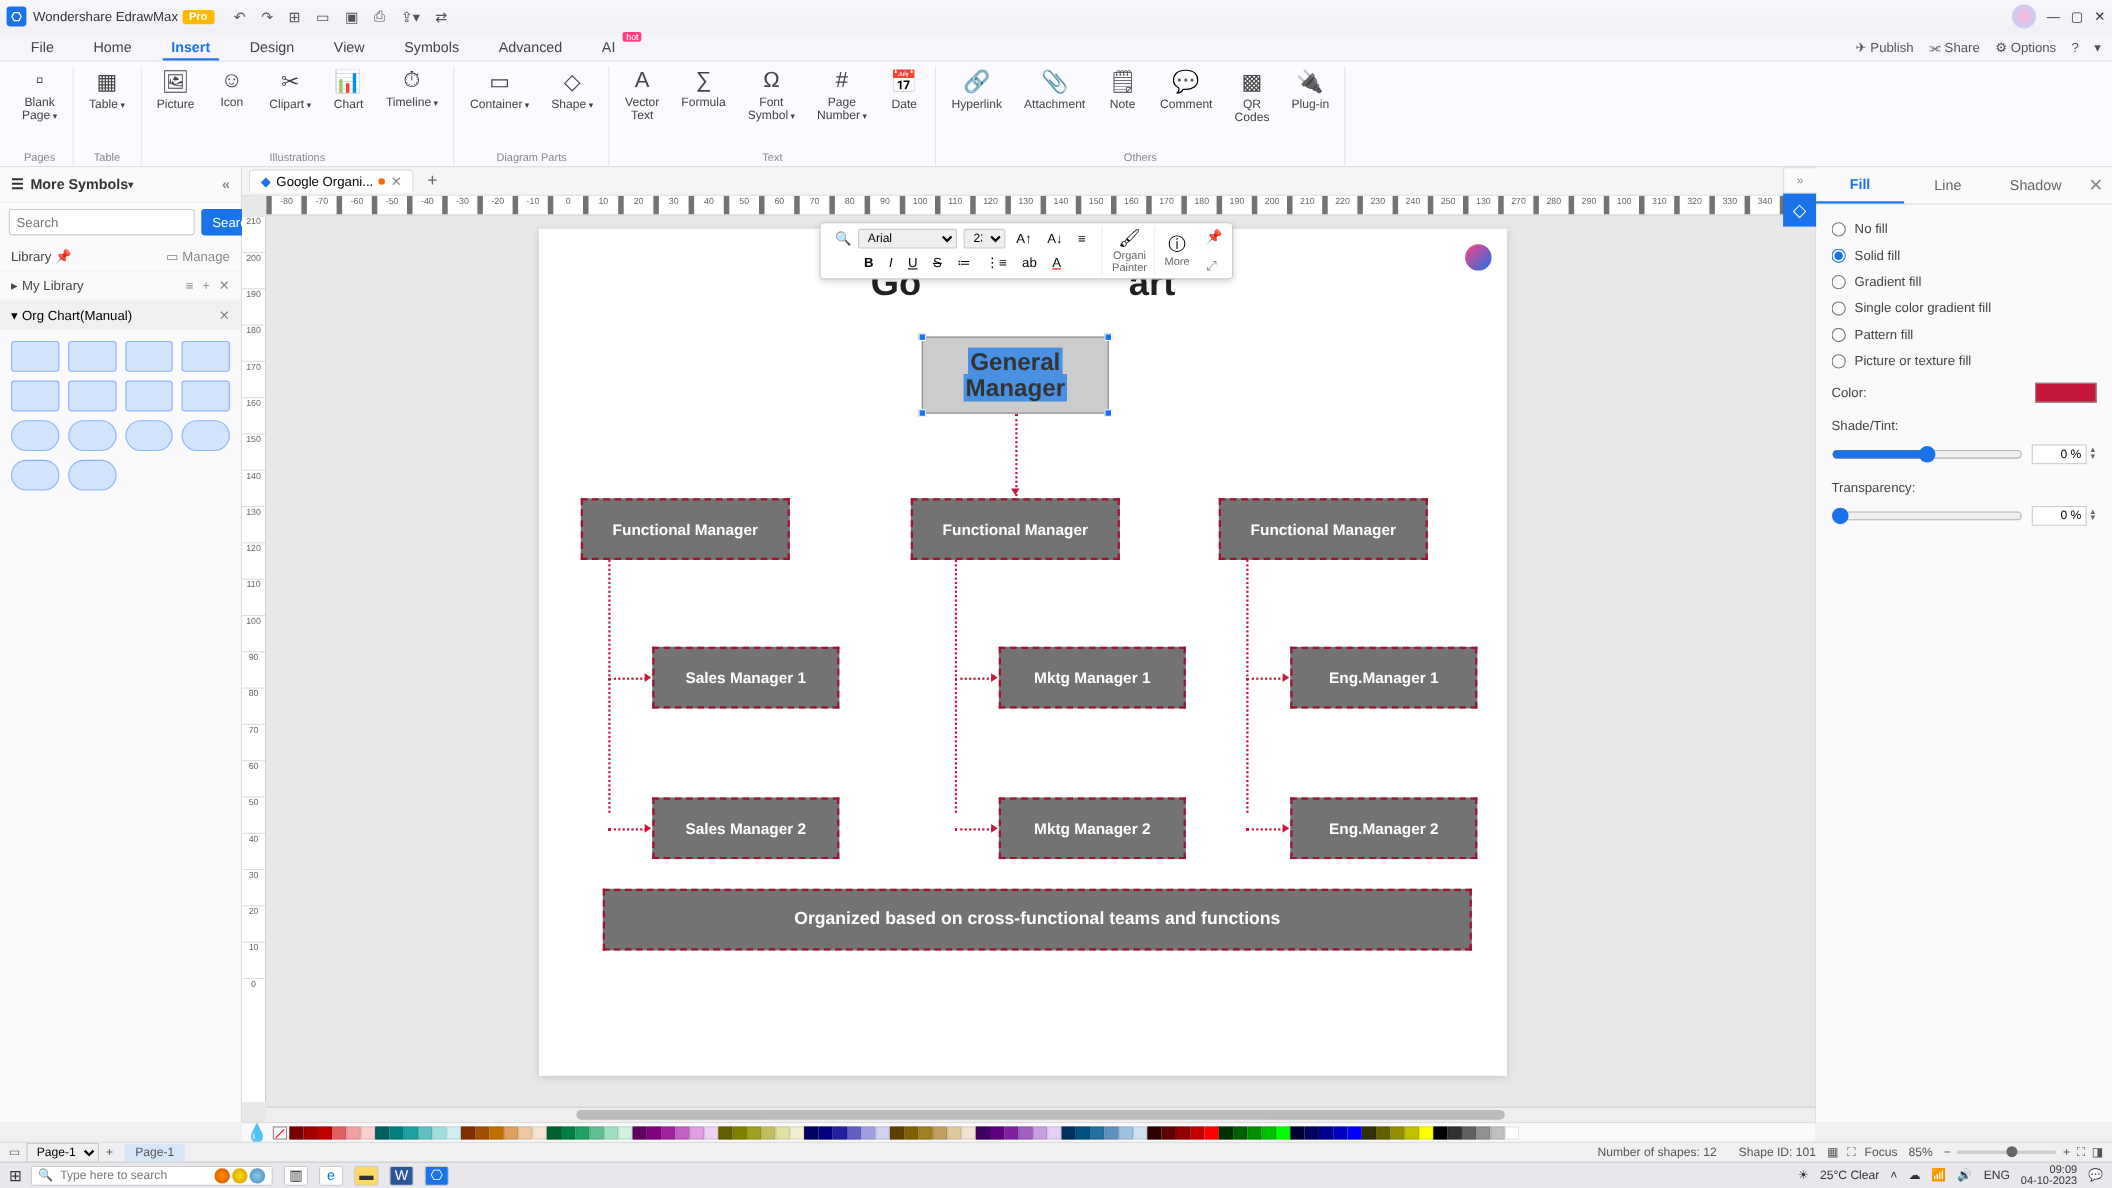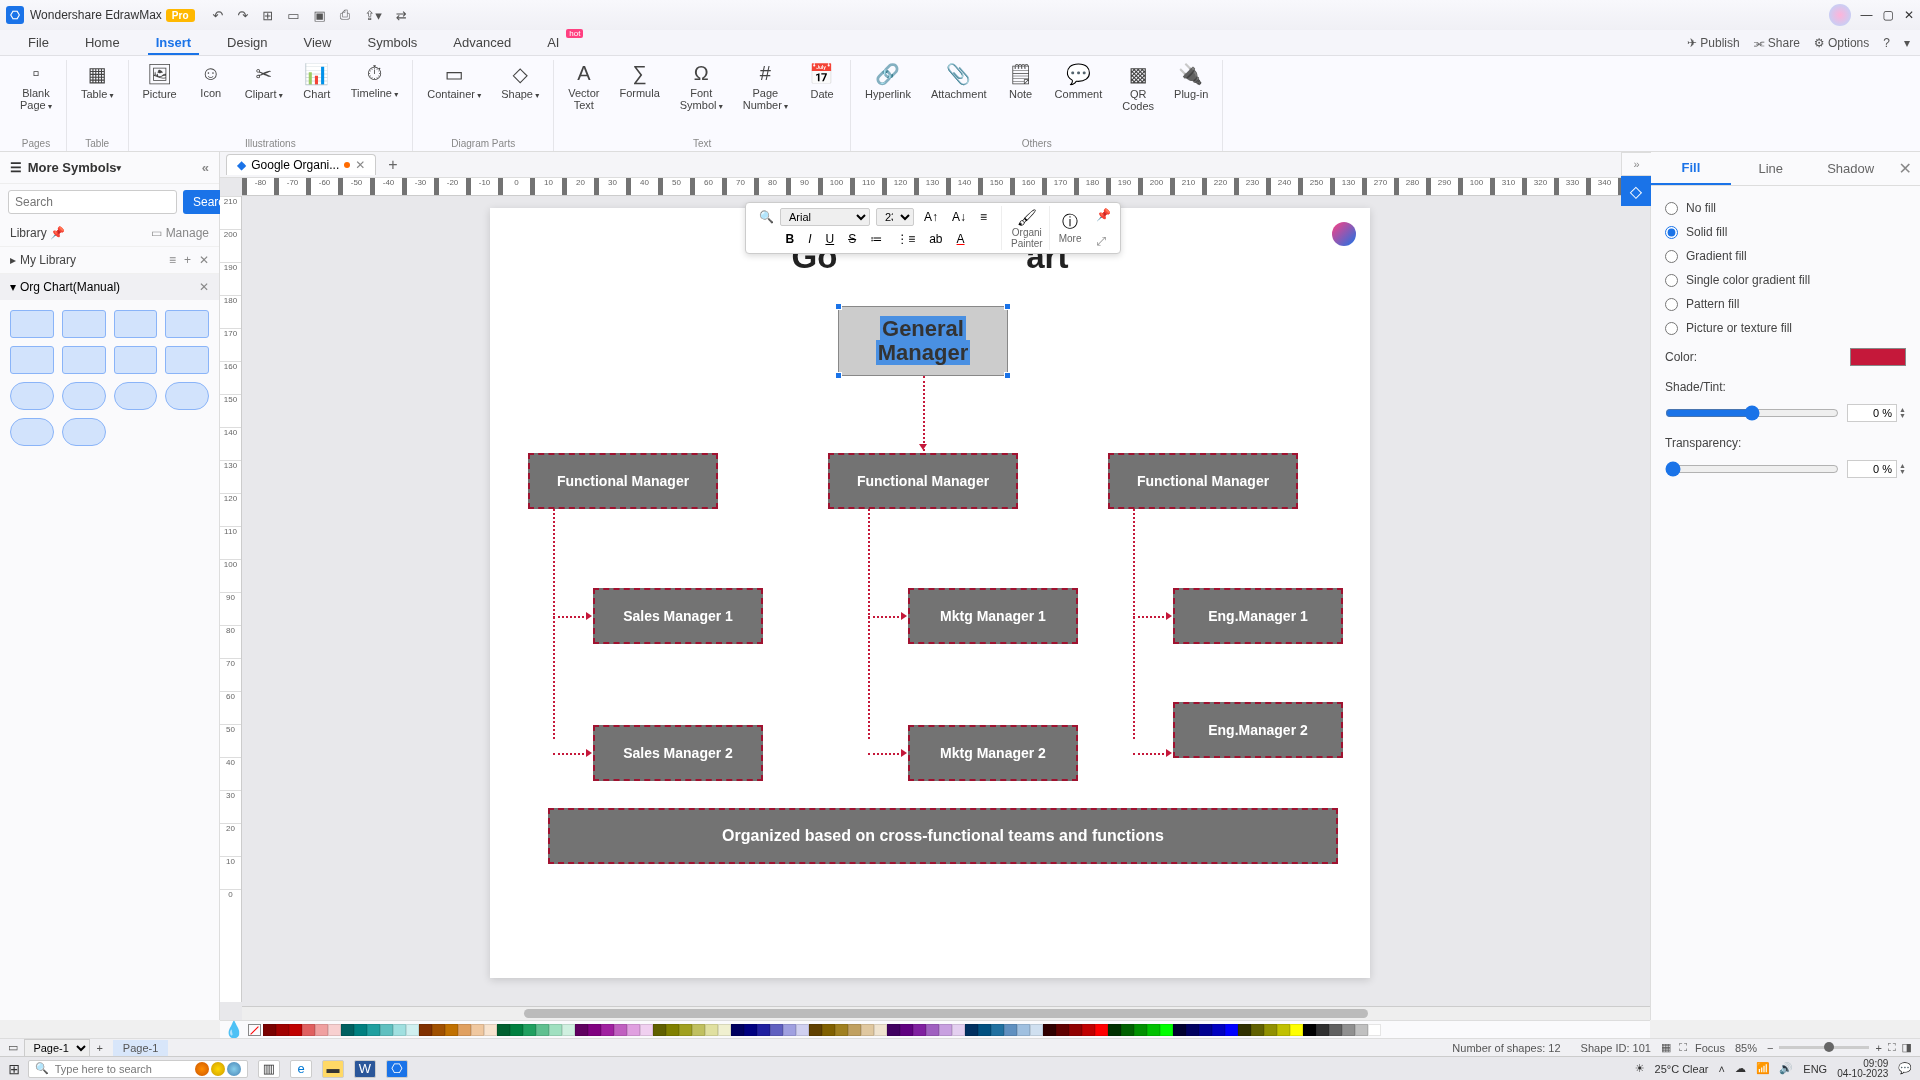--- a/index.html
+++ b/index.html
@@ -482,21 +482,21 @@
       <div class="org-box" style="top:350px; left:655px; width:170px; height:56px;">
           <span>Eng.Manager 1</span>
         </div>
 
       <div class="org-box" style="top:487px; left:75px; width:170px; height:56px;">
           <span>Sales Manager 2</span>
         </div>
       <div class="org-box" style="top:487px; left:390px; width:170px; height:56px;">
           <span>Mktg Manager 2</span>
         </div>
-      <div class="org-box" style="top:464px; left:655px; width:170px; height:56px;">
+      <div class="org-box" style="top:487px; left:655px; width:170px; height:56px;">
           <span>Eng.Manager 2</span>
         </div>
 
       <div class="org-box" style="top:570px; left:30px; width:790px; height:56px; font-size:16px;">
           <span>Organized based on cross-functional teams and functions</span>
         </div>
     </div>
   </div>
 
   <div class="float-tb" style="top:50px; left:525px;">

